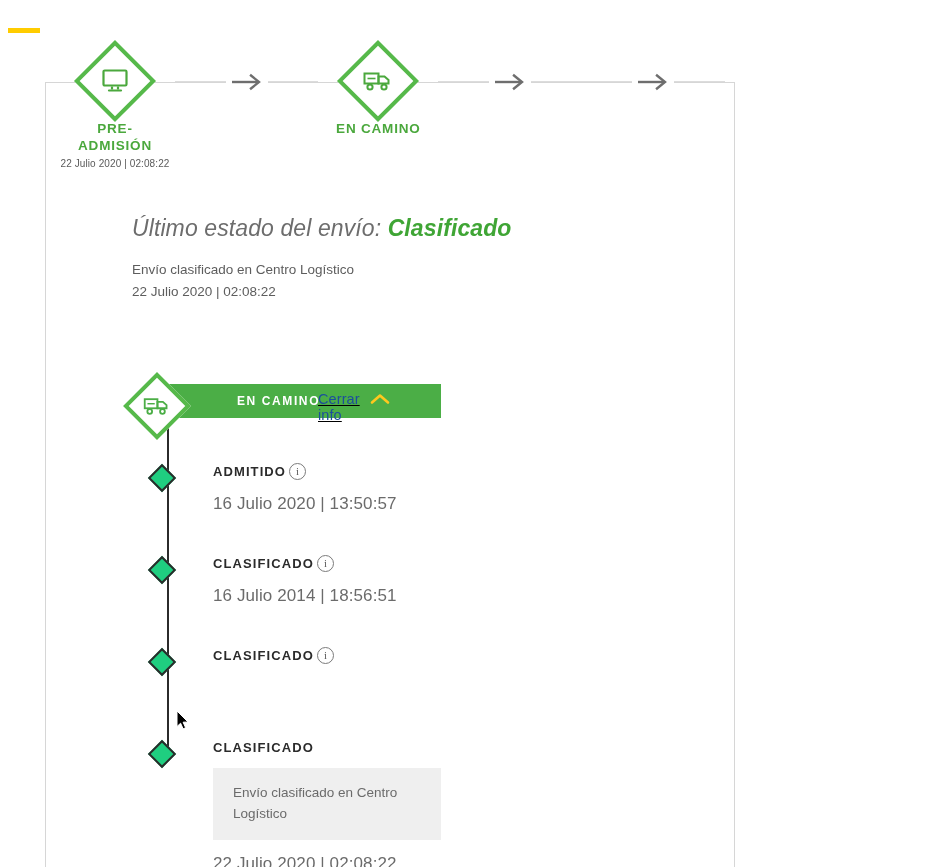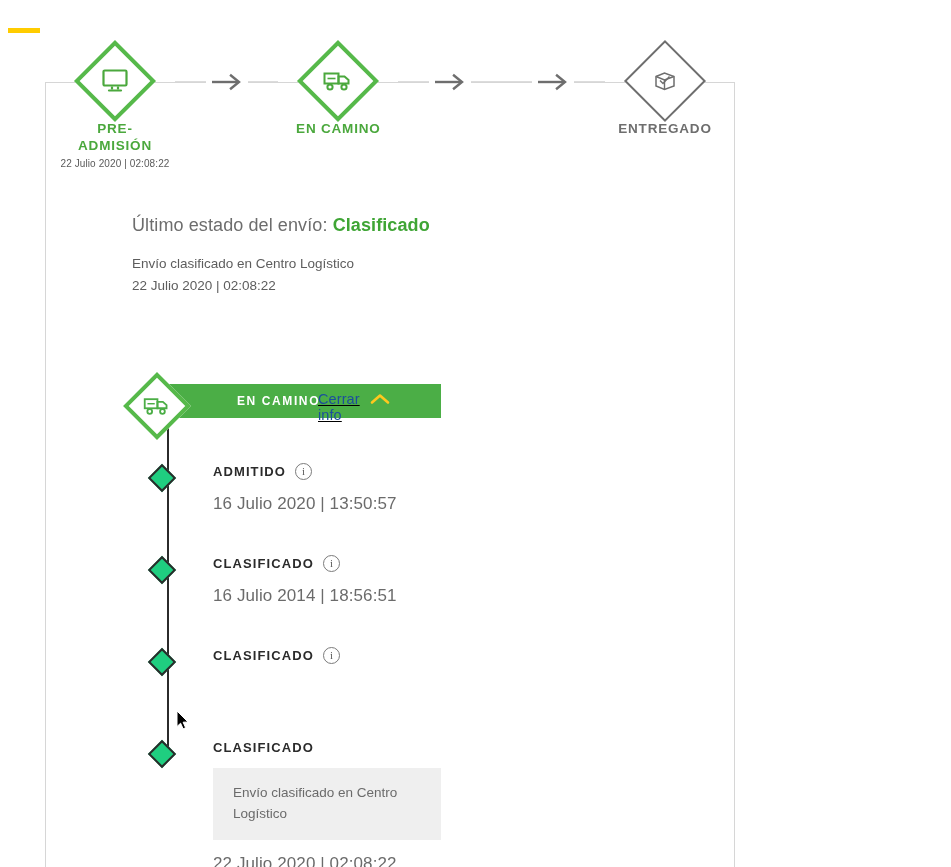--- a/index.html
+++ b/index.html
@@ -116,23 +116,24 @@
     line-height: 0;
   }
 
   
   .latest {
     position: absolute;
     left: 132px; top: 215px;
     width: 560px;
   }
   .latest-title {
-    font-size: 18px;
+    font-size: 23px;
     color: #6d6d6d;
     letter-spacing: 0.1px;
+    font-style: italic;
   }
   .latest-title .value {
     color: #3FA535;
     font-weight: bold;
   }
   .latest-desc {
     margin-top: 17px;
     font-size: 13.5px;
     color: #5d5d5d;
     line-height: 22px;
@@ -220,21 +221,21 @@
   }
   .tl-body {
     position: absolute;
     left: 61px;
     top: -6px;
     width: 430px;
   }
   .tl-head {
     display: flex;
     align-items: center;
-    gap: 9px;
+    gap: 3px;
     height: 18px;
   }
   .tl-title {
     font-size: 13px;
     font-weight: bold;
     color: #2b2b2b;
     letter-spacing: 1.1px;
   }
   .info-icon {
     width: 17px; height: 17px;
@@ -345,35 +346,20 @@
 
     <div class="connector">
       <span class="arrow">
         <svg width="34" height="18" viewBox="0 0 34 18" fill="none">
           <path d="M2 9 L28 9" stroke="#6e6e6e" stroke-width="2.4"></path>
           <path d="M21 2.5 L29 9 L21 15.5" stroke="#6e6e6e" stroke-width="2.4" fill="none" stroke-linecap="square"></path>
         </svg>
       </span>
     </div>
 
-    <div class="step inactive">
-      <div class="diamond">
-        <span class="glyph">
-          <svg width="28" height="26" viewBox="0 0 28 26" fill="none">
-            <path d="M5 8.5 L13.5 5 L23 8.5 L23 18 L13.5 21.5 L5 18 Z" stroke="#6e6e6e" stroke-width="1.5" fill="none"></path>
-            <path d="M5 8.5 L13.5 12 L23 8.5" stroke="#6e6e6e" stroke-width="1.4" fill="none"></path>
-            <path d="M13.5 12 L13.5 21.5" stroke="#6e6e6e" stroke-width="1.4"></path>
-            <path d="M9 12.5 L12 15.5 L18.5 8.5" stroke="#6e6e6e" stroke-width="1.5" fill="none"></path>
-          </svg>
-        </span>
-      </div>
-      <div class="step-label">
-        <div>ENTREGADO</div>
-      </div>
-    </div>
 
   </div>
 
   <div class="latest">
     <div class="latest-title">
       <span>Último estado del envío:</span>
       <span class="value">Clasificado</span>
     </div>
     <div class="latest-desc">Envío clasificado en Centro Logístico</div>
     <div class="latest-date">22 Julio 2020 | 02:08:22</div>

